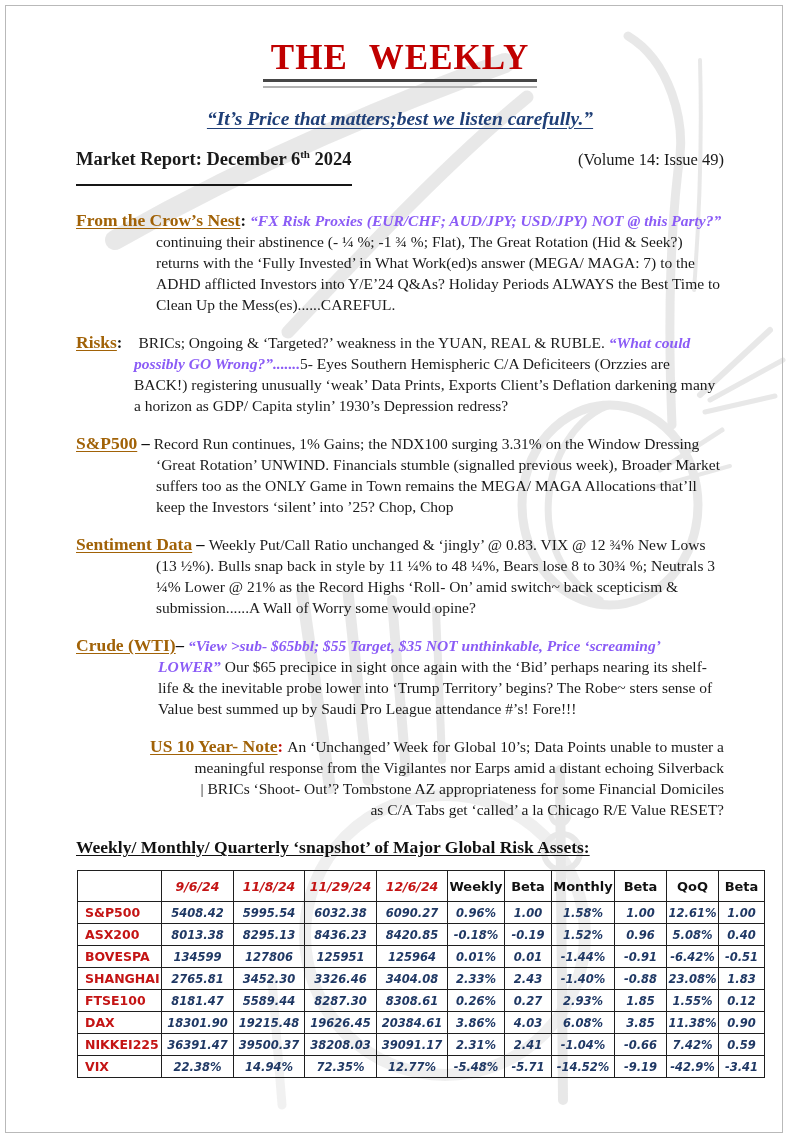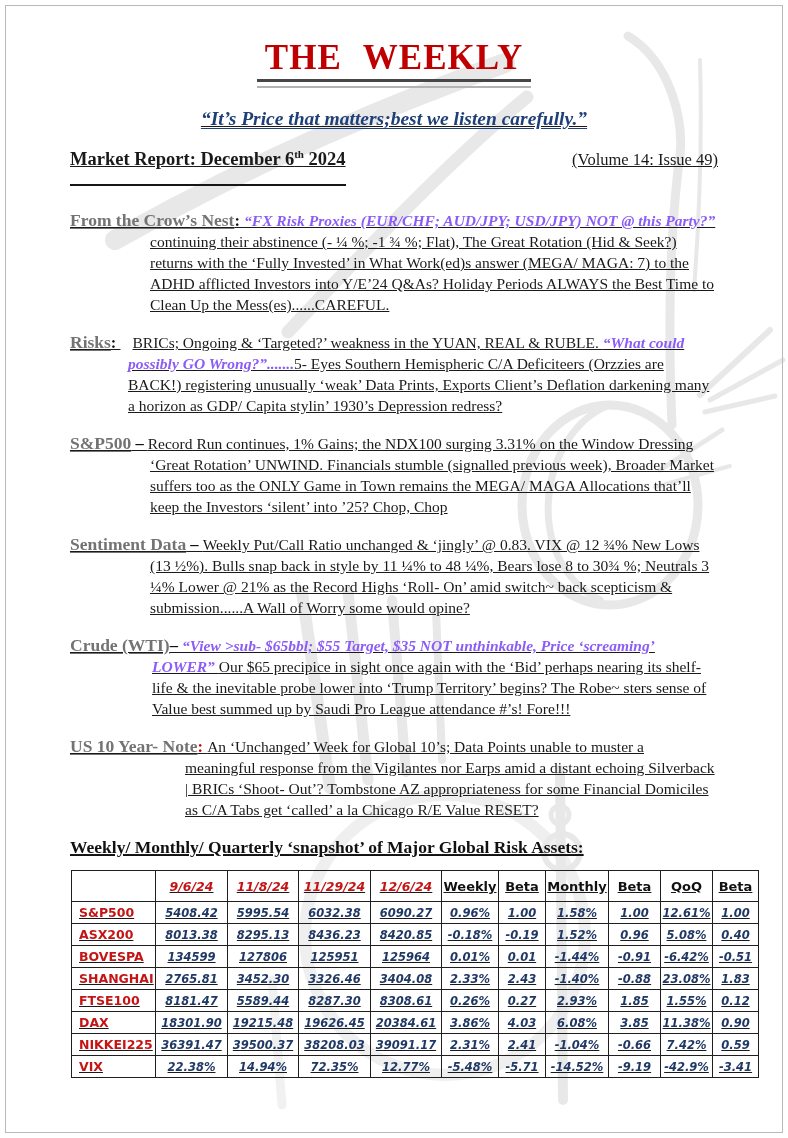--- a/index.html
+++ b/index.html
@@ -1,43 +1,43 @@
 <!DOCTYPE html>
 <html><head>
 <meta charset="utf-8">
 <style>
   html,body{margin:0;padding:0;background:#ffffff;}
   .page{position:relative;width:788px;height:1138px;background:#fff;overflow:hidden;
         font-family:"Liberation Serif", serif;color:#1a1a1a;}
   .frame{position:absolute;inset:5px;border:1px solid #b9b9b9;pointer-events:none;z-index:3;}
   .watermark{position:absolute;inset:0;z-index:0;}
-  .content{position:absolute;left:70px;top:38px;width:648px;z-index:2;text-decoration:underline;}
+  .content{position:absolute;left:76px;top:38px;width:648px;z-index:2;}
 
   .title-row{text-align:center;margin-bottom:20px;}
   .title-outer{display:inline-block;border-bottom:2px solid #b3b3b3;padding-bottom:4px;}
   .title{display:inline-block;font-size:35px;font-weight:bold;color:#C00000;
          letter-spacing:1px;word-spacing:12px;border-bottom:3px solid #474747;padding:0 8px 1px;}
 
   .quote{text-align:center;margin:0 0 18px;}
   .quote span{color:#1F3F77;font-style:italic;font-weight:bold;font-size:19.5px;
               text-decoration:underline;text-underline-offset:3px;margin-top:32px;}
 
   .report-row{display:flex;justify-content:space-between;align-items:baseline;margin:0 0 24px;}
   .report-h{font-weight:bold;font-size:18.5px;border-bottom:2.5px solid #161616;padding-bottom:14px;}
   .report-h sup{font-size:11px;}
   .volume{font-size:16.5px;}
 
   .sec{font-size:15.5px;line-height:21px;margin:0 0 17px;}
-  .sh{color:#737373;font-weight:bold;font-size:17.5px;text-decoration:underline;text-underline-offset:2px;}
+  .sh{color:#a16207;font-weight:bold;font-size:17.5px;text-decoration:underline;text-underline-offset:2px;}
   .sep{font-weight:bold;font-size:16.5px;color:#111;}
   .bq{color:#8b5cf6;font-style:italic;font-weight:bold;margin-top:36px;}
   .ind80{padding-left:80px;text-indent:-80px;}
   .ind58{padding-left:58px;text-indent:-58px;}
   .ind82{padding-left:82px;text-indent:-82px;}
-  .ind115{padding-left:115px;text-indent:-115px;}
+  .ind115{padding-left:115px;text-indent:-115px;text-align:right;}
   [data-name="section-risks"] .sep{margin-right:12px;}
   [data-name="section-us-10-year-note"] .sep{color:#C00000;}
 
   .table-heading{font-weight:bold;font-size:17.5px;text-decoration:underline;
                  text-underline-offset:2px;margin:4px 0 12px;color:#111;}
 
   table{width:688px;border-collapse:collapse;table-layout:fixed;margin-left:1px;
         font-family:"DejaVu Sans", sans-serif;background:transparent;}
   th,td{border:1px solid #1f1f1f;overflow:hidden;white-space:nowrap;padding:0;}
   thead th{height:30px;font-size:13px;color:#111;text-align:center;}

